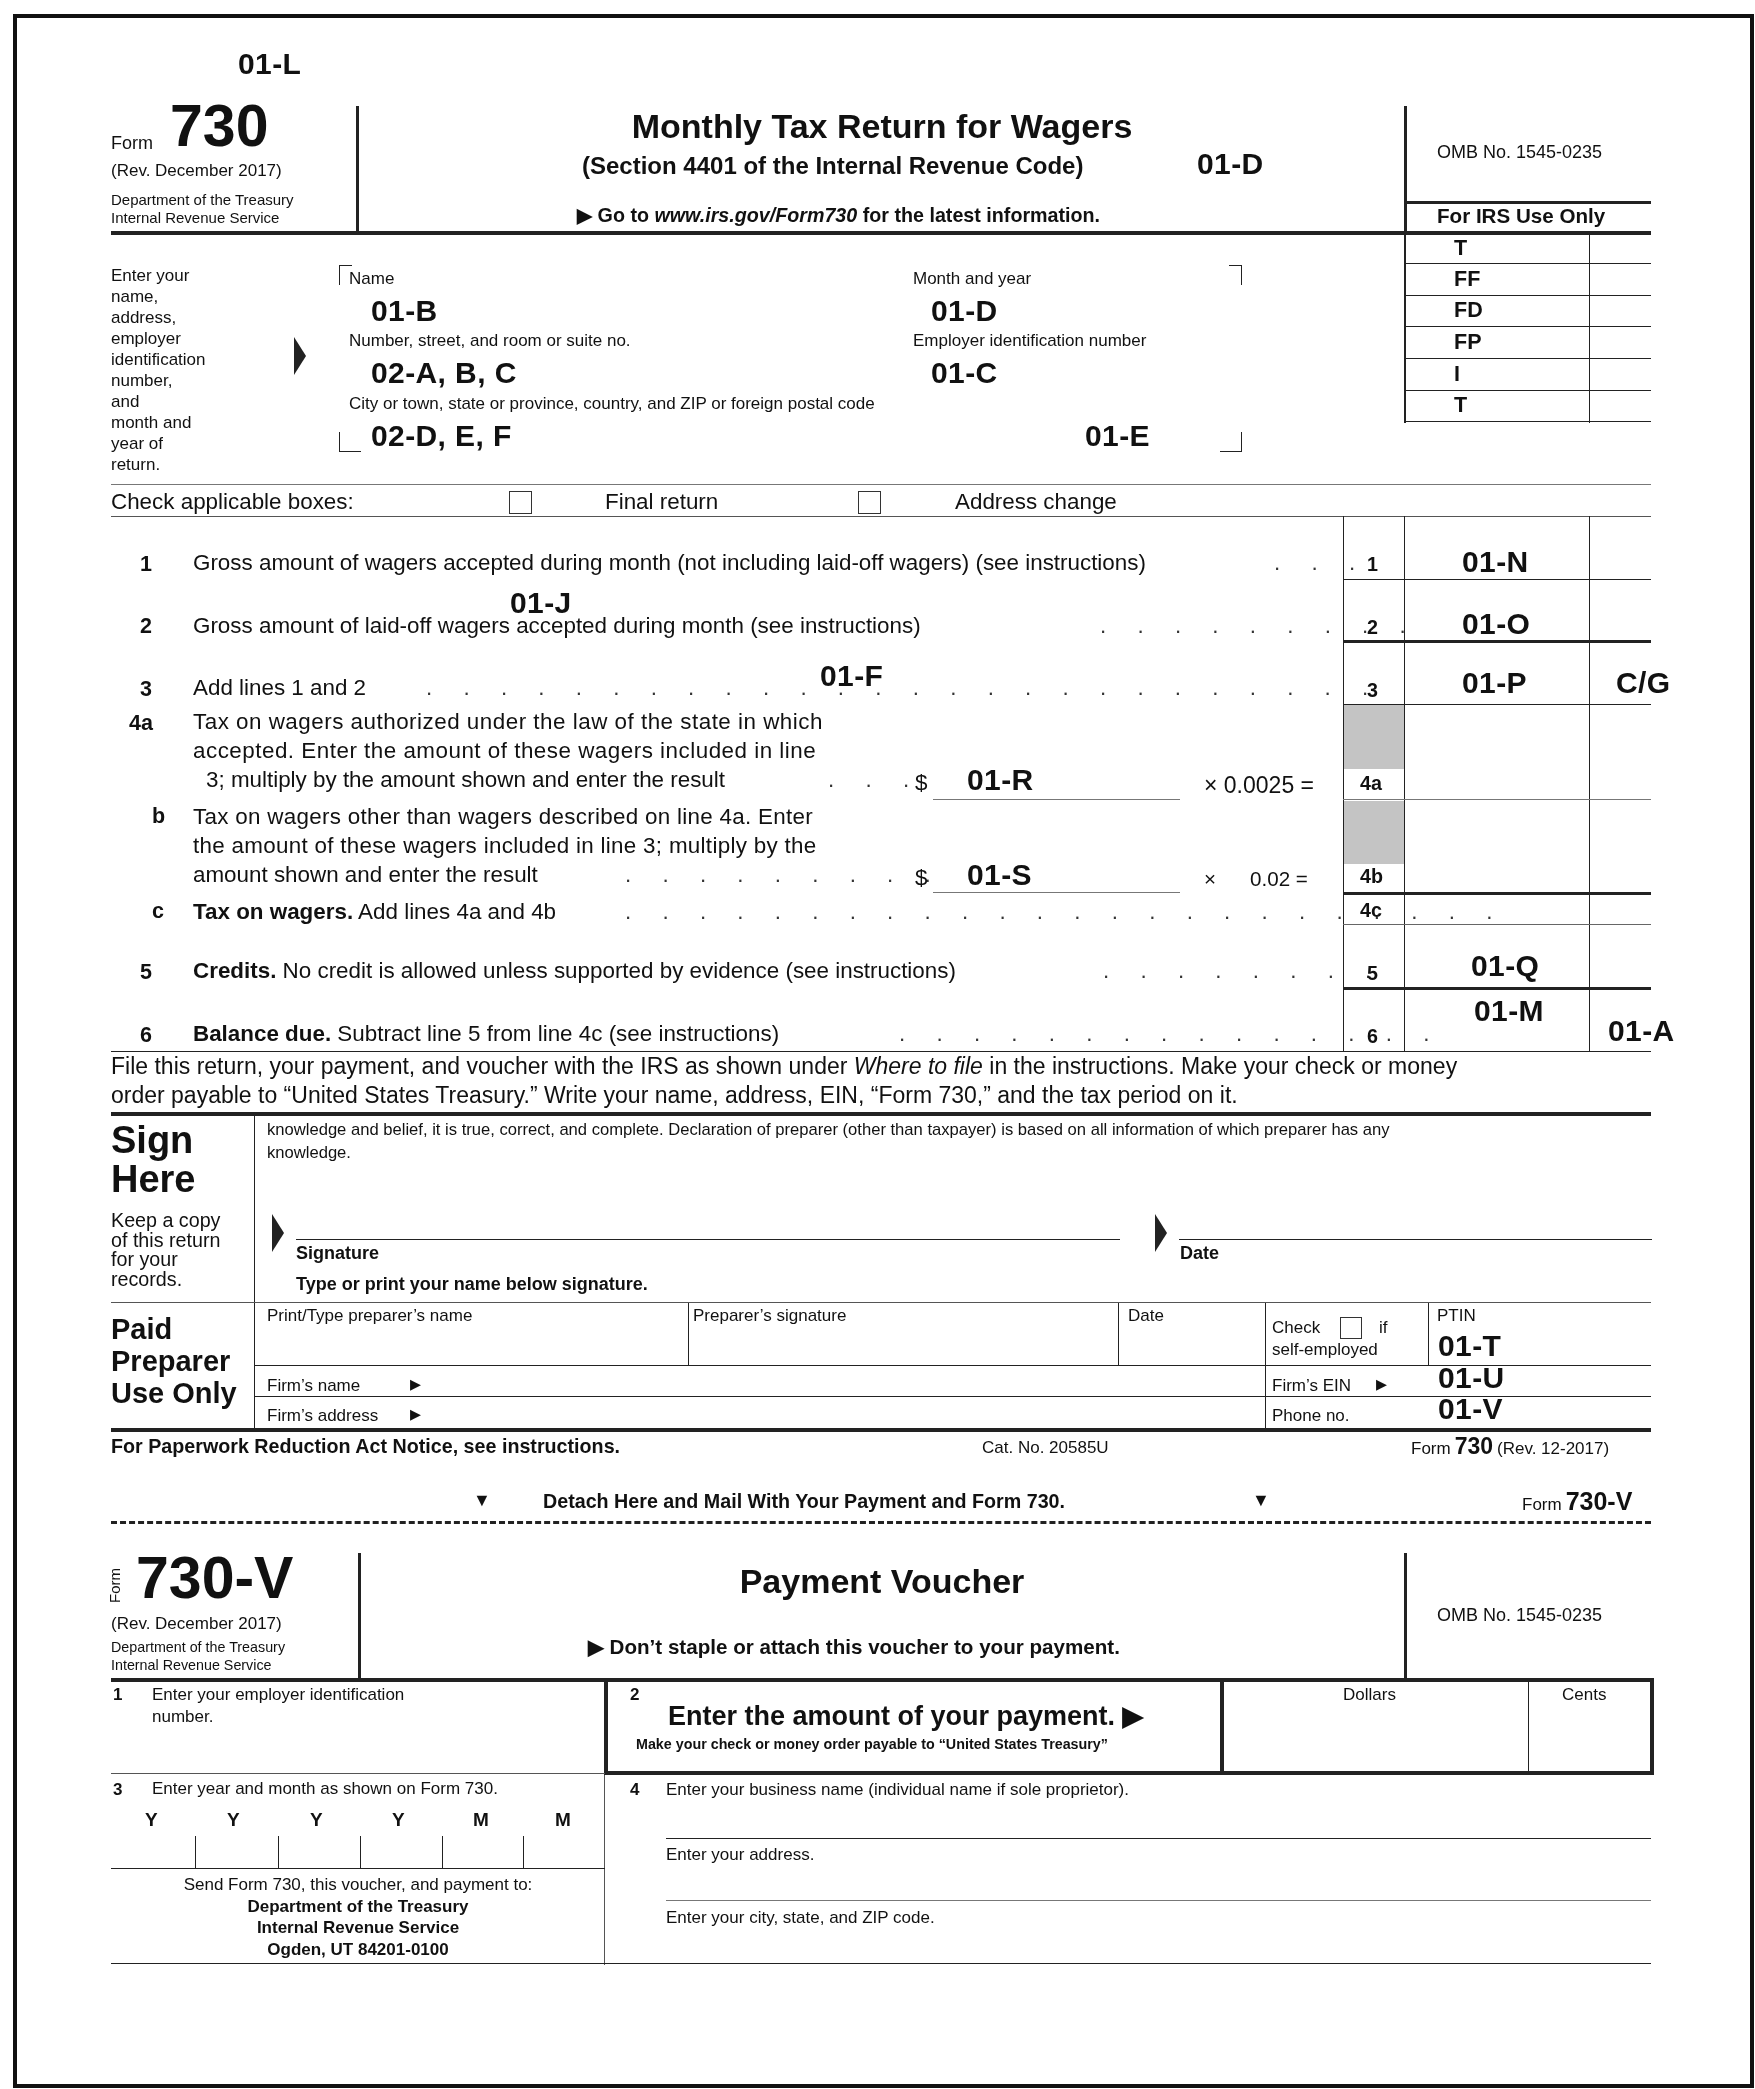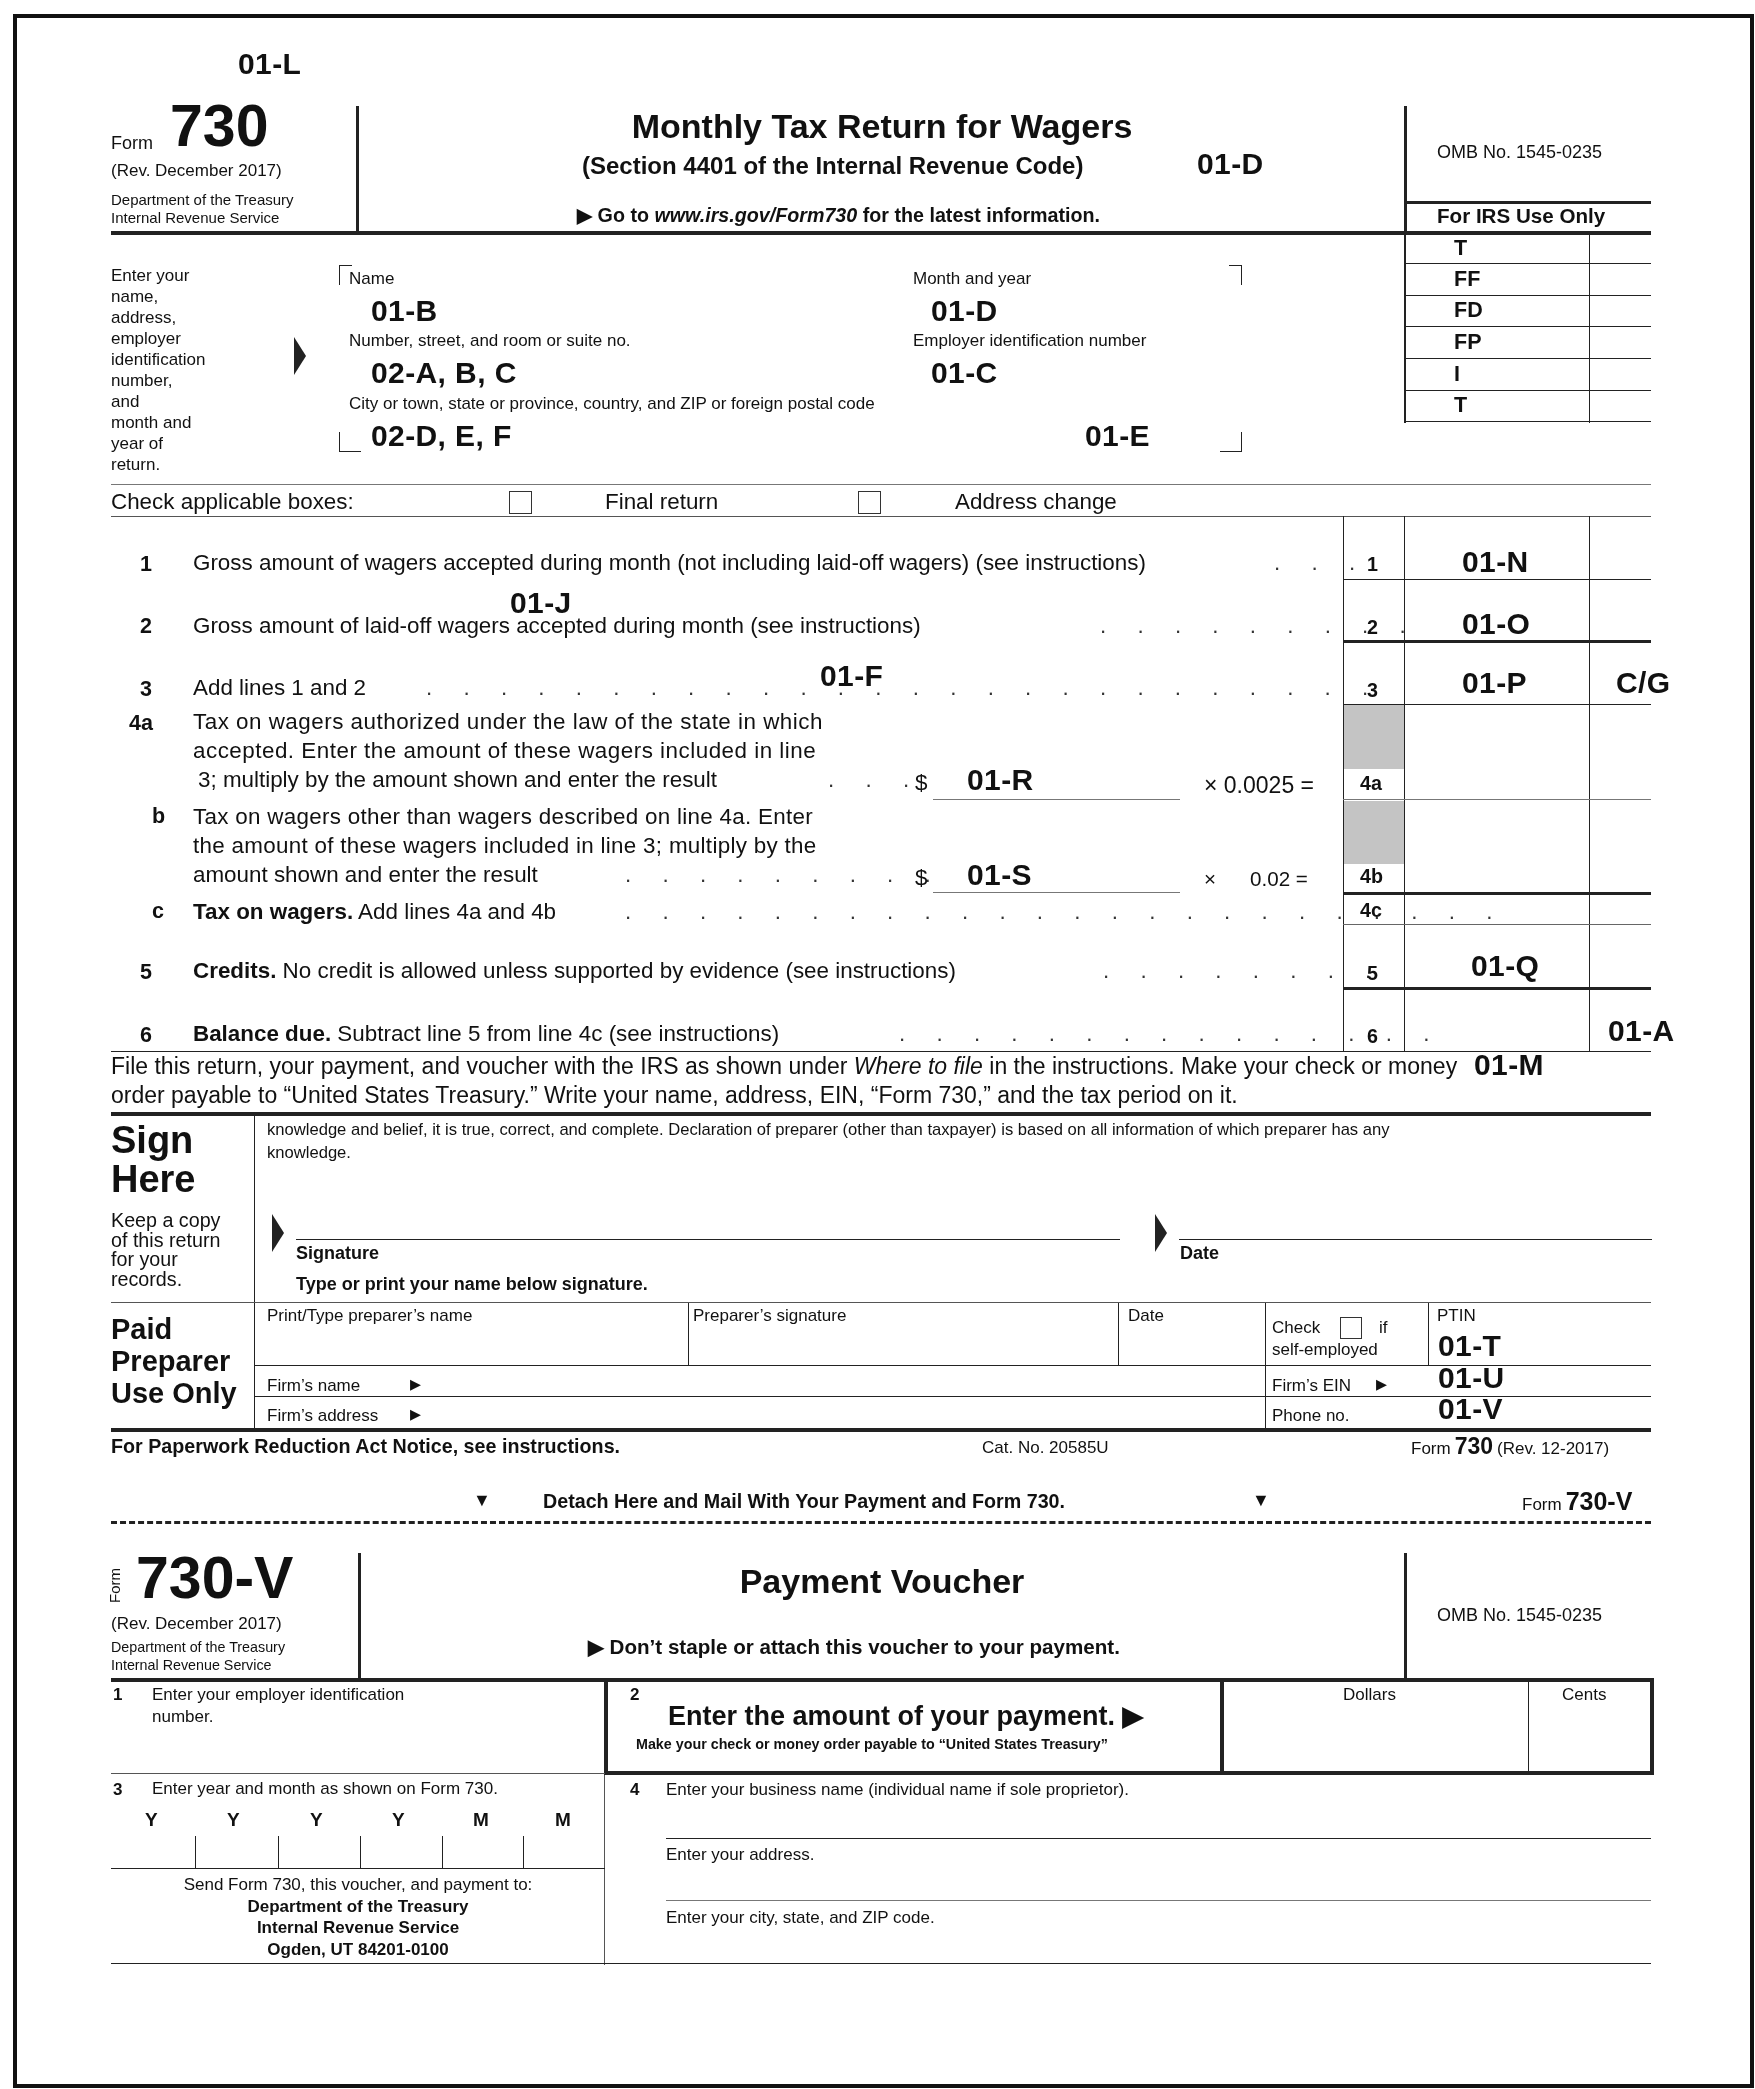--- a/index.html
+++ b/index.html
@@ -130,21 +130,21 @@
 <div class="abs med dots" style="left:426px;top:675px;">. . . . . . . . . . . . . . . . . . . . . . . . . .</div>
 <div class="abs lnum" style="left:1367px;top:679px;font-size:19.7px;">3</div>
 <div class="abs code" style="left:1462px;top:666px;">01-P</div>
 <div class="abs code" style="left:1616px;top:666px;">C/G</div>
 <div class="hl" style="left:1343px;top:704px;width:308px;height:1.3px;"></div>
 
 <div class="shade" style="left:1344px;top:705px;width:60px;height:64px;"></div>
 <div class="abs lnum" style="left:129px;top:711px;">4a</div>
 <div class="abs med" style="left:193px;top:709px;letter-spacing:0.5px;">Tax on wagers authorized under the law of the state in which</div>
 <div class="abs med" style="left:193px;top:738px;letter-spacing:0.5px;">accepted. Enter the amount of these wagers included in line</div>
-<div class="abs med" style="left:198px;top:767px;text-align:center;">3; multiply by the amount shown and enter the result</div>
+<div class="abs med" style="left:206px;top:767px;text-align:center;">3; multiply by the amount shown and enter the result</div>
 <div class="abs med dots" style="left:828px;top:767px;">. . .</div>
 <div class="abs med" style="left:915px;top:770px;">$</div>
 <div class="abs code" style="left:967px;top:763px;">01-R</div>
 <div class="hl" style="left:933px;top:799px;width:247px;height:1.3px;background:#777;"></div>
 <div class="abs" style="left:1204px;top:772px;font-size:23px;">× 0.0025 =</div>
 <div class="abs lnum" style="left:1360px;top:772px;font-size:19.7px;">4a</div>
 <div class="hl" style="left:1343px;top:799px;width:308px;height:1.3px;background:#777;"></div>
 
 <div class="shade" style="left:1344px;top:801px;width:60px;height:63px;"></div>
 <div class="abs lnum" style="left:152px;top:804px;">b</div>
@@ -170,21 +170,21 @@
 <div class="abs med" style="left:193px;top:958px;"><b>Credits.</b><span> No credit is allowed unless supported by evidence (see instructions)</span></div>
 <div class="abs med dots" style="left:1103px;top:958px;">. . . . . . . .</div>
 <div class="abs lnum" style="left:1367px;top:962px;font-size:19.7px;">5</div>
 <div class="abs code" style="left:1471px;top:949px;">01-Q</div>
 <div class="hl" style="left:1343px;top:987px;width:308px;height:2.7px;"></div>
 
 <div class="abs lnum" style="left:140px;top:1023px;">6</div>
 <div class="abs med" style="left:193px;top:1021px;"><b>Balance due.</b><span> Subtract line 5 from line 4c (see instructions)</span></div>
 <div class="abs med dots" style="left:899px;top:1021px;">. . . . . . . . . . . . . . .</div>
 <div class="abs lnum" style="left:1367px;top:1025px;font-size:19.7px;">6</div>
-<div class="abs code" style="left:1474px;top:1048px;">01-M</div>
+<div class="abs code" style="left:1474px;top:994px;">01-M</div>
 <div class="abs code" style="left:1608px;top:1014px;">01-A</div>
 <div class="hl" style="left:111px;top:1051px;width:1540px;height:1.3px;"></div>
 
 <div class="abs med" style="left:111px;top:1053px;font-size:23px;"><span>File this return, your payment, and voucher with the IRS as shown under </span><i>Where to file</i><span> in the instructions. Make your check or money</span></div>
 <div class="abs med" style="left:111px;top:1082px;font-size:23px;">order  payable to “United States Treasury.” Write your name, address, EIN, “Form 730,” and the tax period on it.</div>
 <div class="hl" style="left:111px;top:1112px;width:1540px;height:3.6px;"></div>
 
 <div class="vl" style="left:254px;top:1116px;width:1.3px;height:312px;"></div>
 <div class="abs" style="left:111px;top:1121px;font-size:38px;font-weight:bold;line-height:39px;">
   <div>Sign</div>

